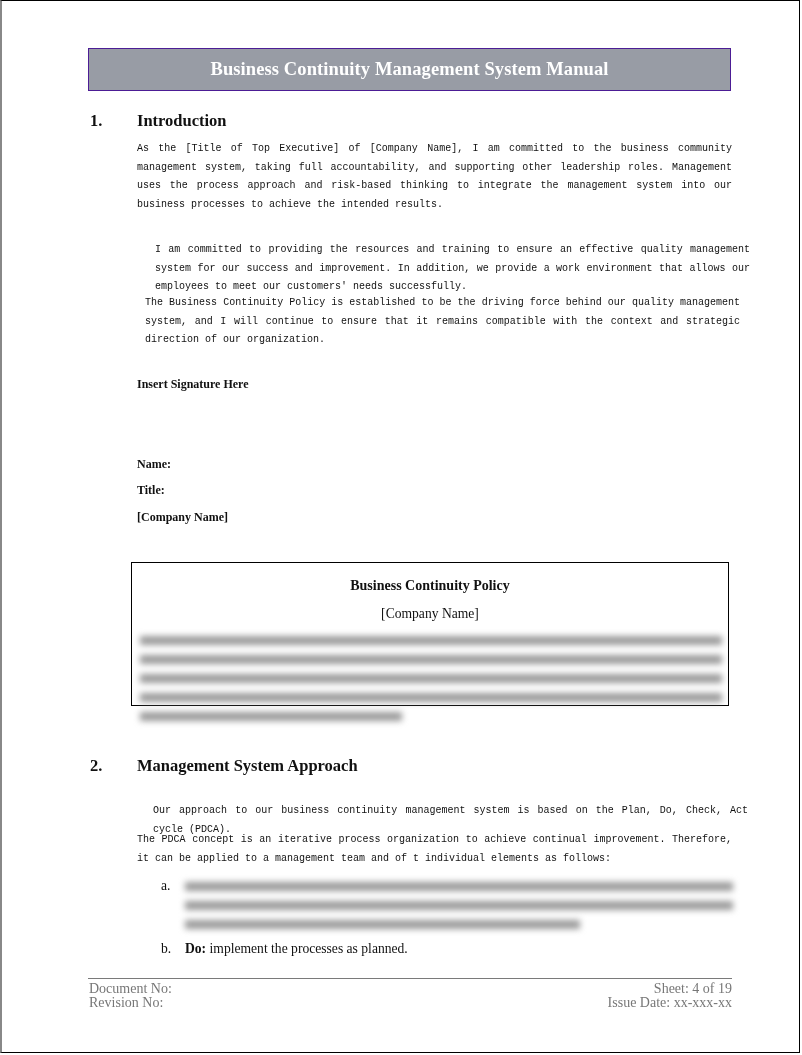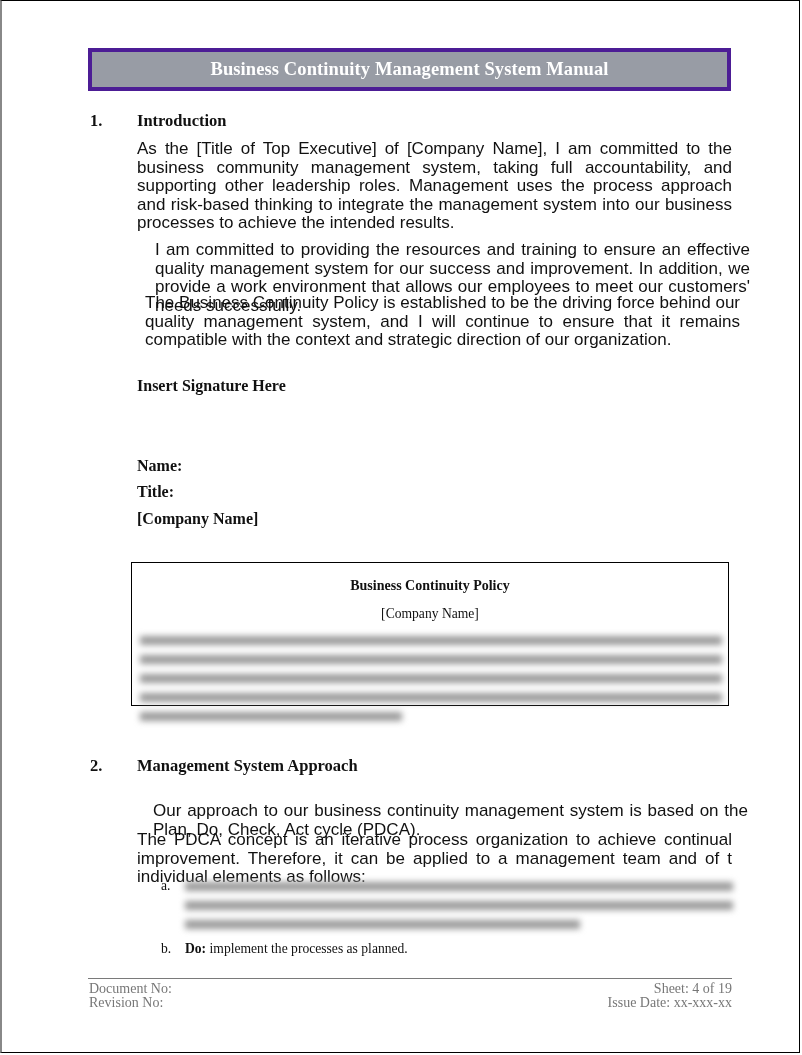--- a/index.html
+++ b/index.html
@@ -1,24 +1,24 @@
 <!DOCTYPE html>
 <html><head>
 <meta charset="utf-8">
 <style>
   html, body { margin: 0; padding: 0; background: #ffffff; }
   body { width: 802px; height: 1055px; position: relative; overflow: hidden; font-family: "DejaVu Serif", "Liberation Serif", serif; color: #111; }
   .frame { position: absolute; left: 0; top: 0; width: 800px; height: 1053px; border-top: 1px solid #000; border-right: 1px solid #000; border-bottom: 1px solid #000; border-left: 2px solid #888; box-sizing: border-box; }
-  .title-bar { position: absolute; left: 88px; top: 48px; width: 643px; height: 43px; background: #989ca5; border: 4px solid #4c1d95; box-sizing: border-box; display: flex; align-items: center; justify-content: center; }
+  .title-bar { position: absolute; left: 88px; top: 48px; width: 643px; height: 43px; background: #989ca5; border: 1px solid #4c1d95; box-sizing: border-box; display: flex; align-items: center; justify-content: center; }
   .title-bar span { color: #ffffff; font-weight: bold; font-size: 18.5px; font-family: "Liberation Serif", serif; letter-spacing: 0.1px; }
   .heading { position: absolute; left: 90px; font-family: "Liberation Serif", serif; font-weight: bold; font-size: 16.5px; }
   .heading .num { position: absolute; left: 0; }
   .heading .txt { position: absolute; left: 47px; white-space: nowrap; }
-  .para { position: absolute; left: 137px; width: 595px; font-family: Liberation Sans, sans-serif; font-size: 17px; line-height: 18.5px; text-align: justify; }
-  .bold-line { position: absolute; left: 137px; font-family: "Liberation Serif", serif; font-weight: bold; font-size: 16px; }
+  .para { position: absolute; left: 137px; width: 595px; font-family: Liberation Mono, monospace; font-size: 10px; line-height: 18.5px; text-align: justify; }
+  .bold-line { position: absolute; left: 137px; font-family: "Liberation Serif", serif; font-weight: bold; font-size: 12px; }
   .policy-box { position: absolute; left: 131px; top: 562px; width: 598px; height: 144px; border: 1px solid #000; box-sizing: border-box; }
   .policy-title { position: absolute; left: 0; right: 0; top: 15px; text-align: center; font-family: "Liberation Serif", serif; font-weight: bold; font-size: 14px; }
   .policy-company { position: absolute; left: 0; right: 0; top: 43px; text-align: center; font-family: "Liberation Serif", serif; font-size: 13.6px; }
   .blurred { filter: blur(3px); color: #555; font-family: "Liberation Serif", serif; font-size: 13.6px; line-height: 19px; text-align: justify; }
   .policy-body { position: absolute; left: 8px; top: 68px; width: 582px; }
   .list-item { position: absolute; left: 137px; width: 595px; font-family: "Liberation Serif", serif; font-size: 13.6px; line-height: 18.5px; }
   .list-item .marker { position: absolute; left: 24px; top: 0; }
   .list-item .content { position: absolute; left: 48px; width: 548px; }
   .footer-line { position: absolute; left: 88px; top: 978px; width: 644px; height: 1px; background: #7a7a7a; }
   .footer { position: absolute; font-family: "Liberation Serif", serif; font-size: 14px; color: #777; }

